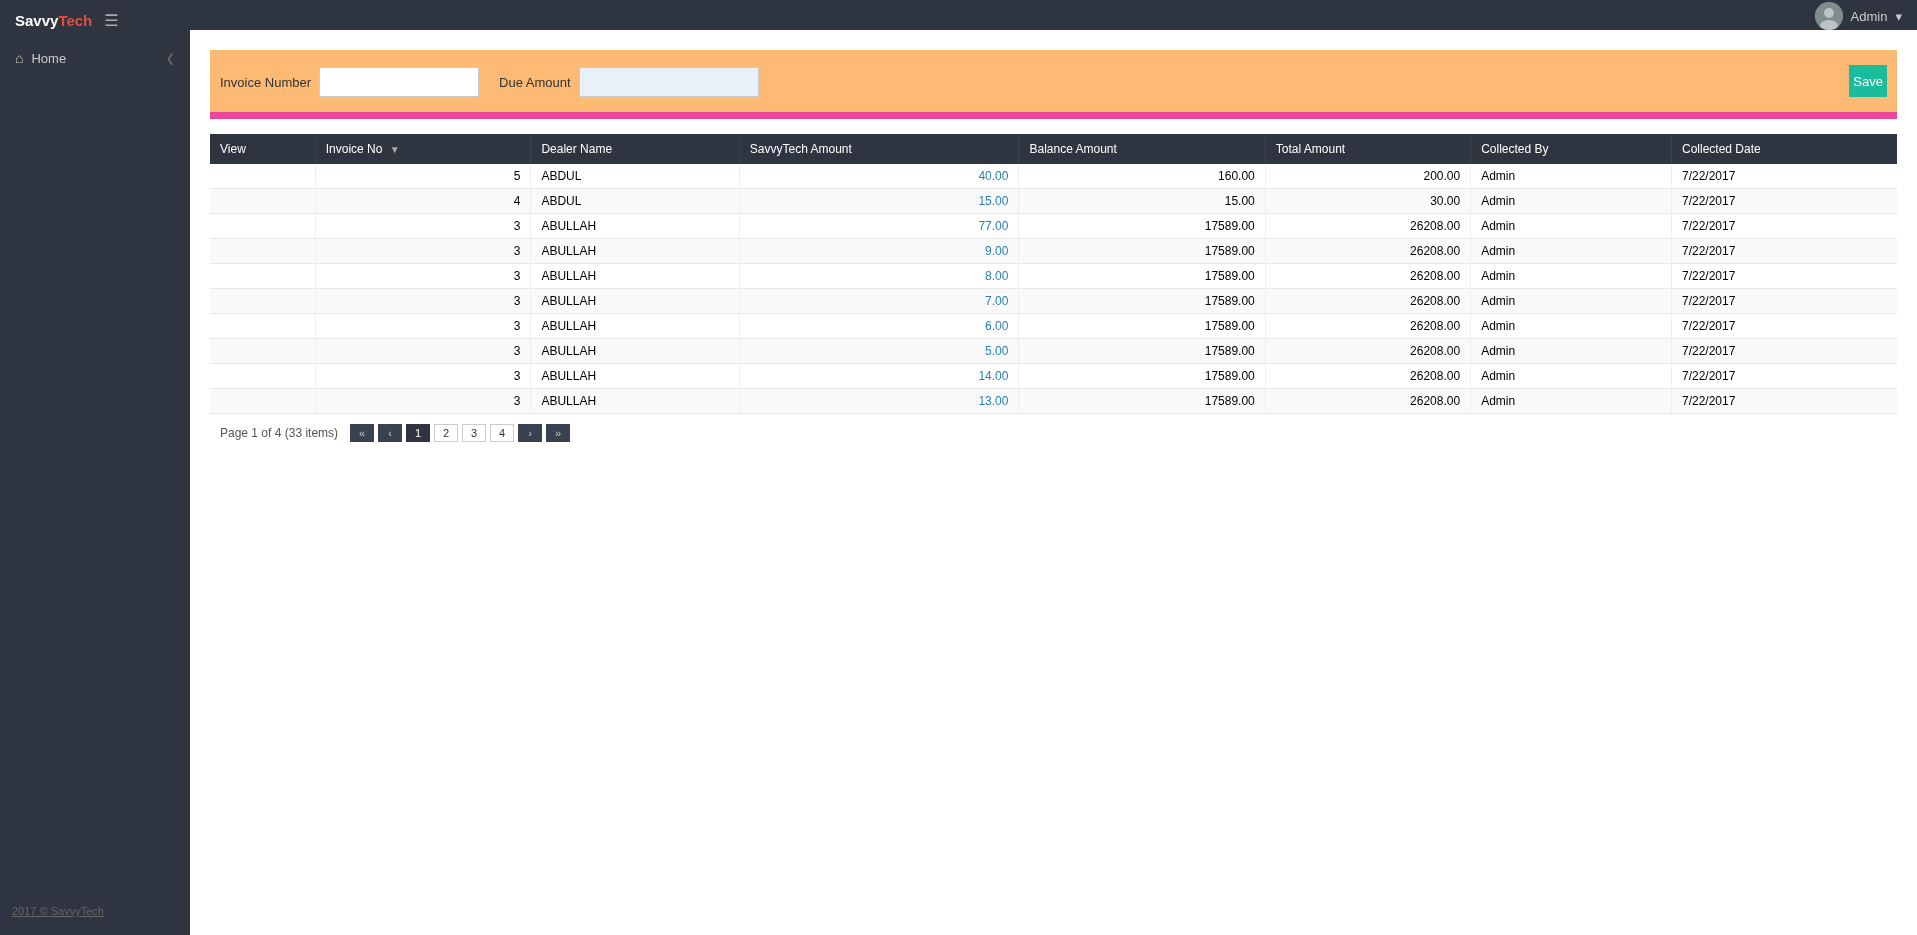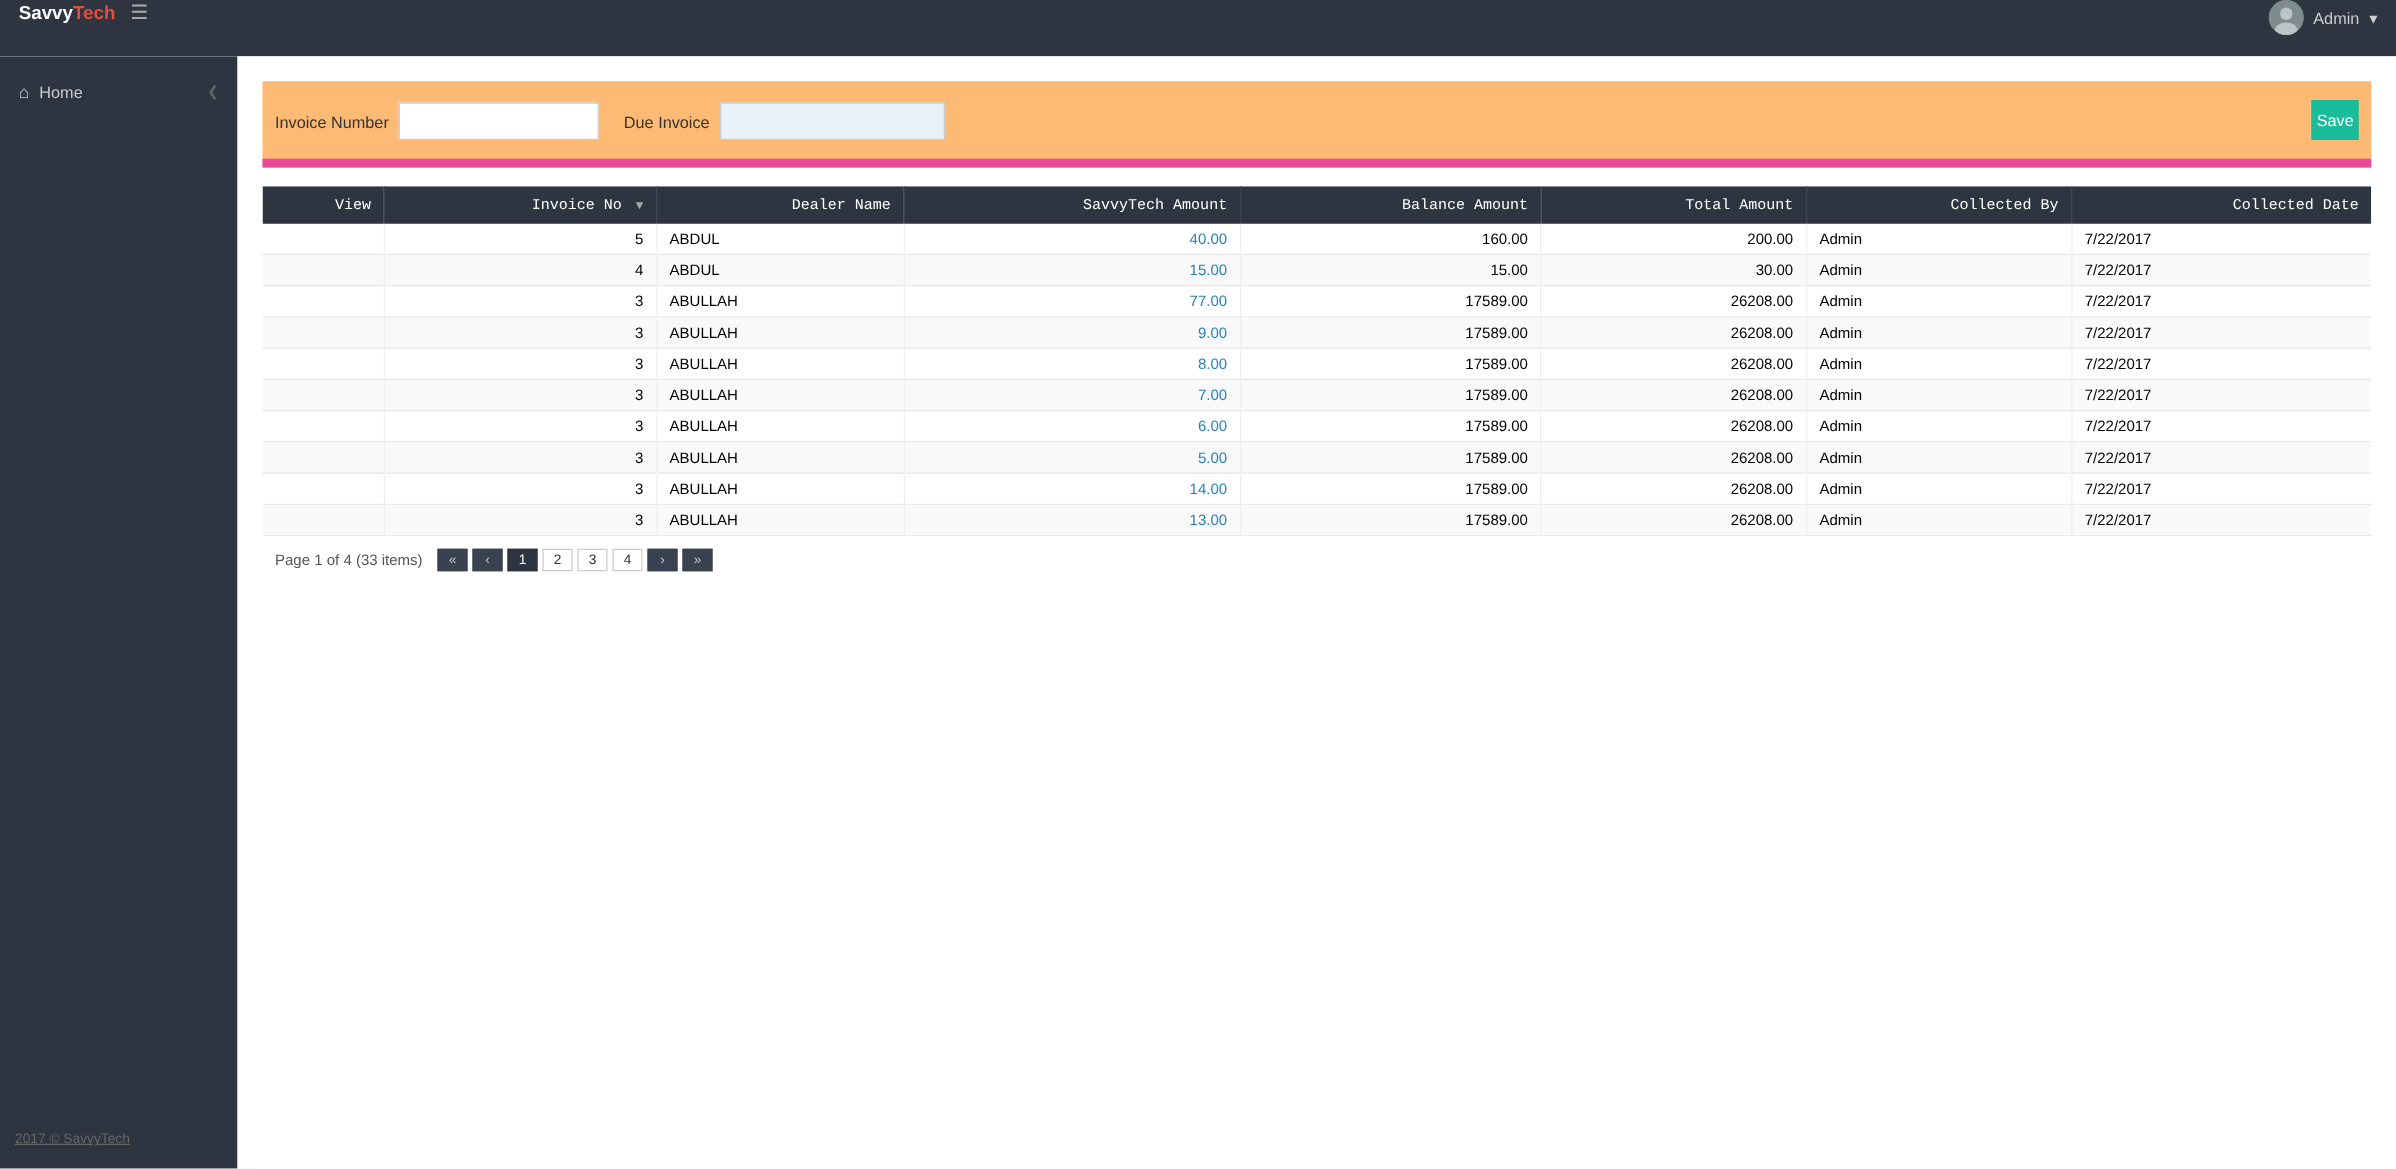--- a/index.html
+++ b/index.html
@@ -1,23 +1,23 @@
 <!DOCTYPE html>
 <html><head>
   <meta charset="utf-8">
   <style>
     * { box-sizing: border-box; margin: 0; padding: 0; }
     body { font-family: Arial, sans-serif; font-size: 13px; background: #f0f0f0; display: flex; flex-direction: column; height: 100vh; }
 
     
     .topnav {
       background: #2e3540;
-      height: 45px;
+      height: 30px;
       display: flex;
-      align-items: flex-start;
+      align-items: flex-end;
       justify-content: space-between;
       padding: 0 15px;
       flex-shrink: 0;
     }
     .topnav-brand { display: flex; align-items: center; gap: 12px; }
     .brand-text { font-size: 15px; font-weight: bold; }
     .brand-savvy { color: #fff; }
     .brand-tech { color: #e74c3c; }
     .hamburger-icon { color: #aaa; font-size: 16px; cursor: pointer; }
     .topnav-right { display: flex; align-items: center; gap: 8px; color: #ccc; font-size: 13px; cursor: pointer; }
@@ -98,25 +98,24 @@
       width: 100%;
       border-collapse: collapse;
       font-size: 12px;
     }
     thead tr {
       background: #2e3540;
       color: #fff;
     }
     thead th {
       padding: 8px 10px;
-      text-align: right;
+      text-align: left;
       font-weight: normal;
       border-right: 1px solid #3a4150;
       white-space: nowrap;
-      font-family: Liberation Mono, monospace;
     }
     thead th:last-child { border-right: none; }
     .sort-arrow { color: #aaa; margin-left: 4px; font-size: 10px; }
 
     tbody tr { border-bottom: 1px solid #e8e8e8; }
     tbody tr:nth-child(even) { background: #f9f9f9; }
     tbody td {
       padding: 5px 10px;
       border-right: 1px solid #eee;
       white-space: nowrap;
@@ -187,21 +186,21 @@
   </div>
 
   <div class="main-content">
 
     <div class="form-area">
       <div class="form-group">
         <label class="form-label">Invoice Number</label>
         <input type="text" class="form-input invoice-number" value="" style="">
       </div>
       <div class="form-group">
-        <label class="form-label">Due Invoice</label>
+        <label class="form-label">Due Amount</label>
         <input type="text" class="form-input due-amount" value="" readonly="" style="">
       </div>
       <button class="save-btn">Save</button>
     </div>
 
     <div class="table-container">
       <table>
         <thead>
           <tr>
             <th>View</th>

